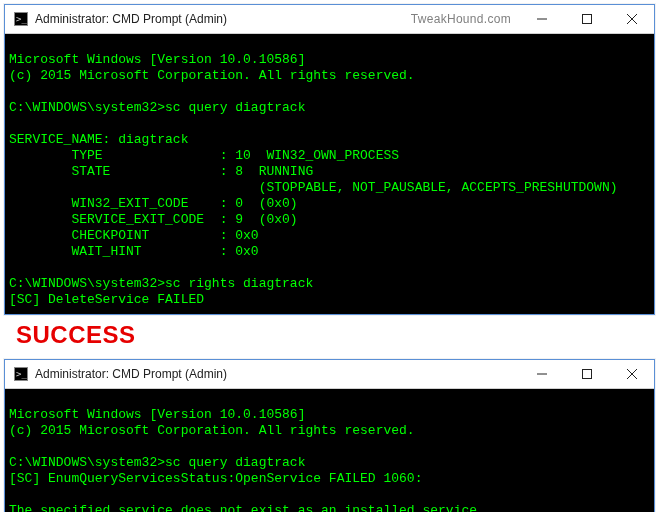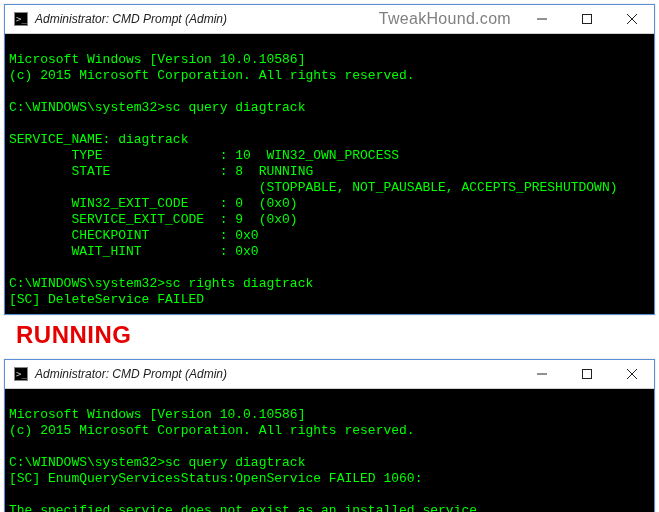--- a/index.html
+++ b/index.html
@@ -31,28 +31,27 @@
   .titlebar .icon-slot {
     width: 16px;
     height: 16px;
     margin: 0 6px 0 8px;
     display: flex;
     align-items: center;
     justify-content: center;
   }
   .titlebar .title {
     flex: 0 0 auto;
-    font-style: italic;
   }
   .titlebar .spacer {
     flex: 1 1 auto;
   }
   .watermark {
     color: #808080;
-    font-size: 16px;
+    font-size: 12px;
     padding-right: 8px;
     letter-spacing: 0.3px;
   }
   .win-controls {
     display: flex;
     height: 100%;
   }
   .win-btn {
     width: 45px;
     height: 100%;
@@ -131,21 +130,21 @@
 <span>        WIN32_EXIT_CODE    : 0  (0x0)</span>
 <span>        SERVICE_EXIT_CODE  : 9  (0x0)</span>
 <span>        CHECKPOINT         : 0x0</span>
 <span>        WAIT_HINT          : 0x0</span>
 <span></span>
 <span class="prompt-line"><span>C:\WINDOWS\system32&gt;</span><span class="cmd-input">sc rights diagtrack</span></span>
 <span>[SC] DeleteService FAILED</span>
 </div>
 </div>
 
-<div class="reboot">RUNNING</div>
+<div class="reboot">SUCCESS</div>
 
 <div class="window">
   <div class="titlebar">
     <span class="icon-slot">
       <svg width="14" height="14" viewBox="0 0 14 14">
         <rect x="0" y="0" width="14" height="14" fill="#000"></rect>
         <rect x="0.5" y="0.5" width="13" height="13" fill="none" stroke="#888" stroke-width="1"></rect>
         <text x="2" y="10" font-size="9" fill="#ccc" font-family="monospace">&gt;_</text>
       </svg>
     </span>

